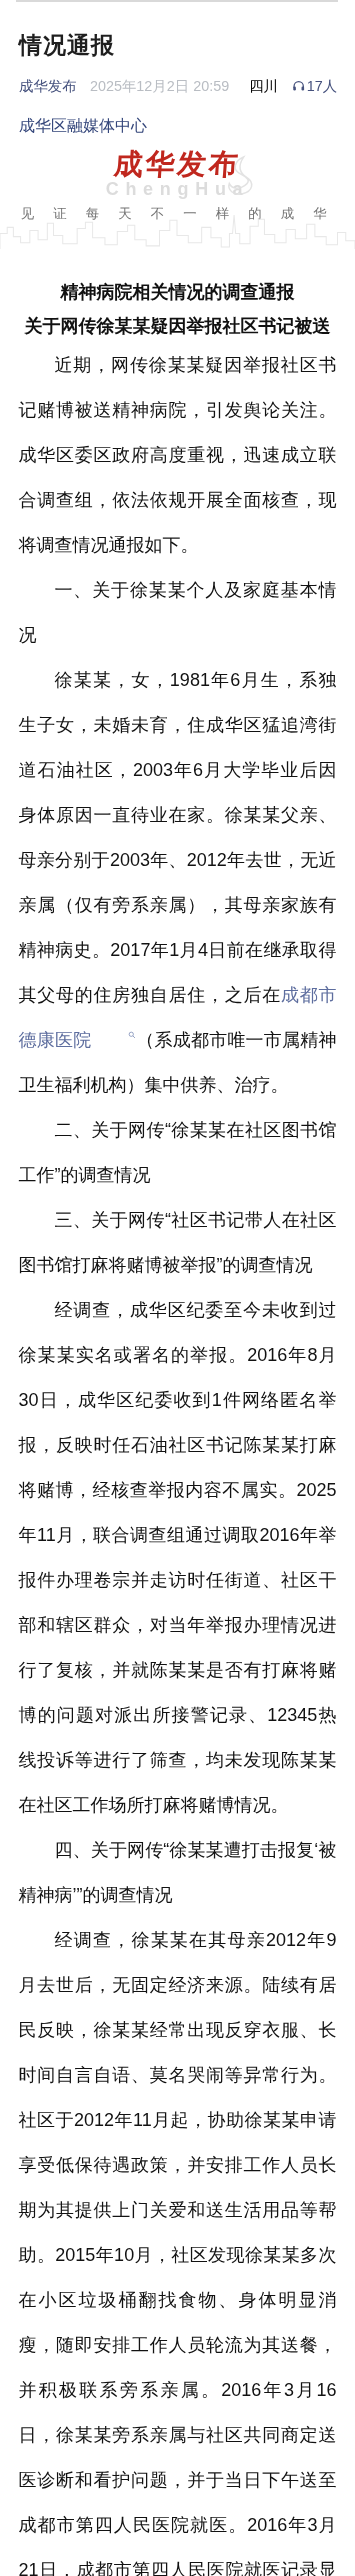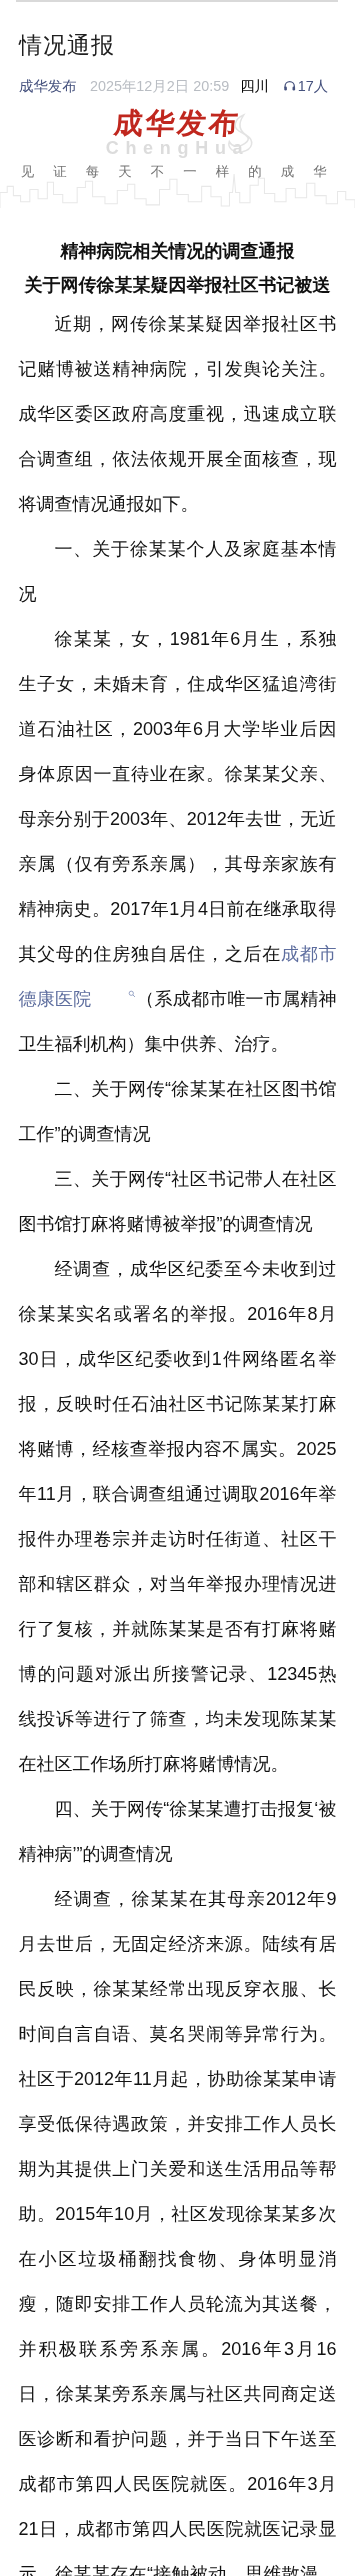--- a/index.html
+++ b/index.html
@@ -1,22 +1,22 @@
 <!DOCTYPE html>
 <html lang="zh" style="font-size:8.2px"><head>
 <meta charset="utf-8">
 <style>
   html,body{margin:0;padding:0;background:#fff;}
   body{font-family:"Liberation Sans","DejaVu Sans",sans-serif;}
   .page{position:relative;width:355px;height:3377px;margin:0 auto;background:#fff;overflow:hidden;}
   .top-cut{position:absolute;top:0;left:15.5px;width:322px;height:1.5px;background:#d9d9d9;}
-  .post-title{margin:30px 19px 0;font-size:23px;font-weight:400;color:#1f1f1f;letter-spacing:1px;}
+  .post-title{margin:30px 19px 0;font-size:23px;font-weight:700;color:#1f1f1f;letter-spacing:1px;}
   .meta-row{display:flex;align-items:center;margin:15.5px 19px 0;font-size:14.4px;white-space:nowrap;}
   .author-link{color:#45517d;text-decoration:none;margin-right:13.4px;}
-  .meta-time{color:#b9bdc3;margin-right:11px;}
+  .meta-time{color:#b9bdc3;margin-right:20px;}
   .meta-region{color:#000000;margin-right:14.4px;}
   .listen{display:inline-flex;align-items:center;color:#45517d;gap:1px;text-decoration:none;}
   .source-link{display:block;margin:20.6px 19px 0;font-size:16px;color:#33457a;text-decoration:none;}
   .logo-block{position:relative;margin-top:13.4px;height:101px;text-align:center;}
   .logo-brand{font-family:"DejaVu Serif","Liberation Serif",serif;font-size:29px;font-weight:700;color:#c0271e;letter-spacing:2.6px;transform:skewX(-4deg);display:inline-block;line-height:1;}
   .logo-mark{position:absolute;top:3.1px;left:219px;opacity:.9;}
   .logo-en{margin-top:1px;font-size:18px;font-weight:700;color:#dcdcdc;letter-spacing:6.7px;line-height:1;}
   .logo-slogan{margin-top:8.2px;font-size:13.4px;color:#737373;letter-spacing:7.7px;line-height:1;}
   .skyline{position:absolute;left:0;bottom:0;width:355px;height:38px;}
   .doc{margin:24px 18.5px 0;color:#121212;}
@@ -44,20 +44,21 @@
         <svg width="13.4" height="13.4" viewBox="0 0 26 26" fill="none">
           <path d="M4 17 v-3 a9 9 0 0 1 18 0 v3" stroke="#45517d" stroke-width="2.4" stroke-linecap="round"></path>
           <rect x="2.5" y="14.5" width="5" height="8" rx="2.4" fill="#45517d"></rect>
           <rect x="18.5" y="14.5" width="5" height="8" rx="2.4" fill="#45517d"></rect>
         </svg>
       </span>
       <span>17人</span>
     </a>
   </div>
 
+  <a class="source-link" href="#">成华区融媒体中心</a>
 
   <div class="logo-block">
     <div class="logo-brand">成华发布</div>
     <div class="logo-mark">
       <svg width="41" height="49" viewBox="0 0 80 96" fill="none">
         <path d="M48 6 C30 14 26 30 40 38 C56 47 64 52 50 62 C36 72 24 66 20 58 C16 70 28 82 46 78 C66 73 70 56 54 46 C40 37 36 24 48 6 Z" stroke="#e0e0e0" stroke-width="3"></path>
       </svg>
     </div>
     <div class="logo-en">ChengHua</div>
     <div class="logo-slogan">见 证 每 天 不 一 样 的 成 华</div>

